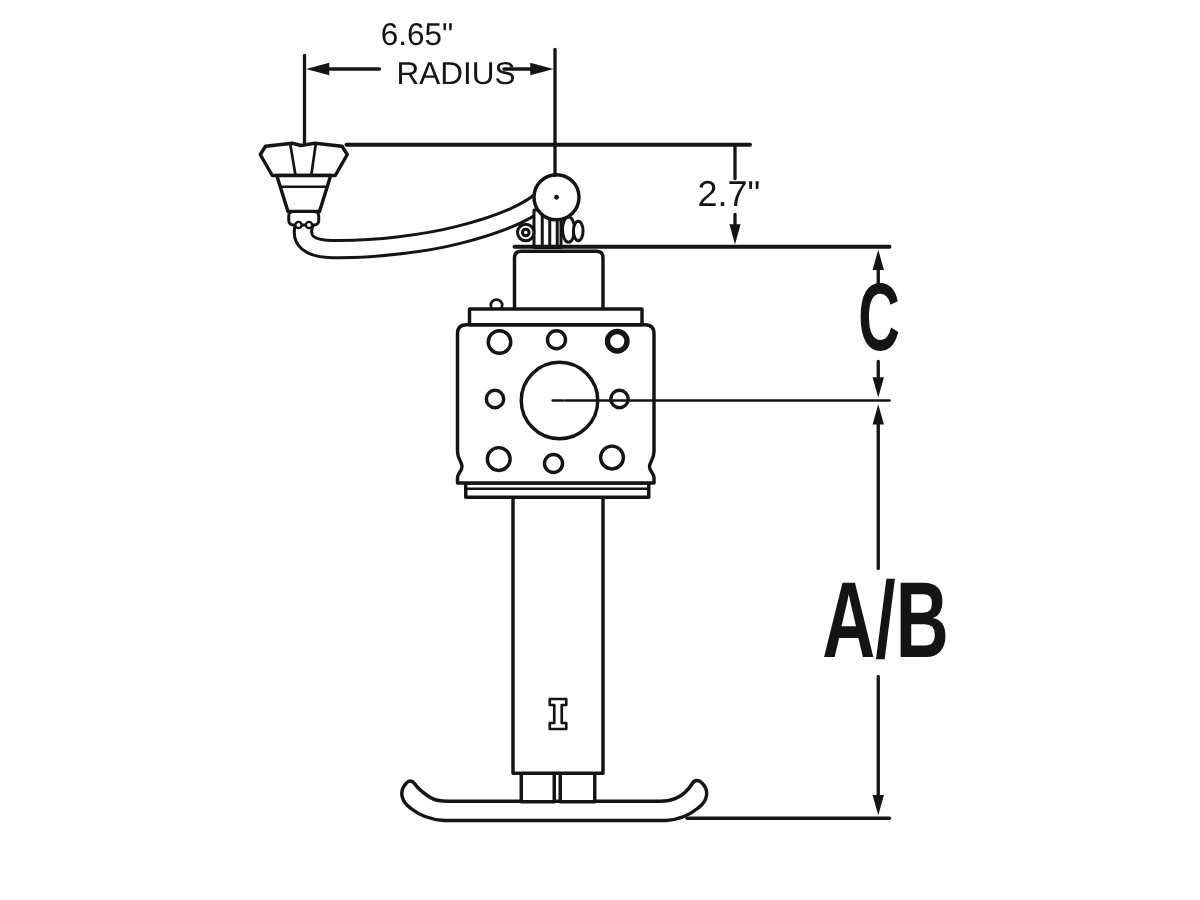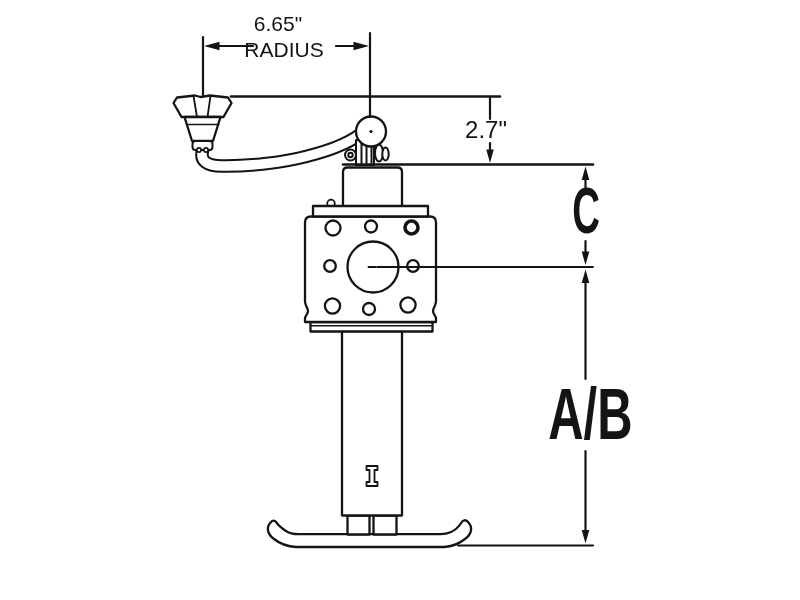--- a/index.html
+++ b/index.html
@@ -180,18 +180,18 @@
       <line x1="585.5" y1="451" x2="585.5" y2="531"></line>
       <polygon fill="#141414" stroke="none" points="585.5,543.5 581.7,530 589.3,530"></polygon>
     </g>
 
     <line x1="458" y1="545.5" x2="593" y2="545.5" stroke-width="2.2"></line>
 
   </g>
 </svg>
 
 <div class="lbl lbl-small" style="left:228px;top:13px;width:100px;">6.65"</div>
-<div class="lbl lbl-small" style="left:234px;top:39px;width:100px;">RADIUS</div>
+<div class="lbl lbl-small" style="left:254px;top:39px;width:100px;">RADIUS</div>
 <div class="lbl lbl-mid" style="left:436px;top:118px;width:100px;">2.7"</div>
 <div class="lbl lbl-big lbl-c" style="left:526px;top:179px;width:120px;">C</div>
 <div class="lbl lbl-big lbl-ab" style="left:529px;top:378px;width:120px;">A/B</div>
 
 </div>
 
 </body></html>

